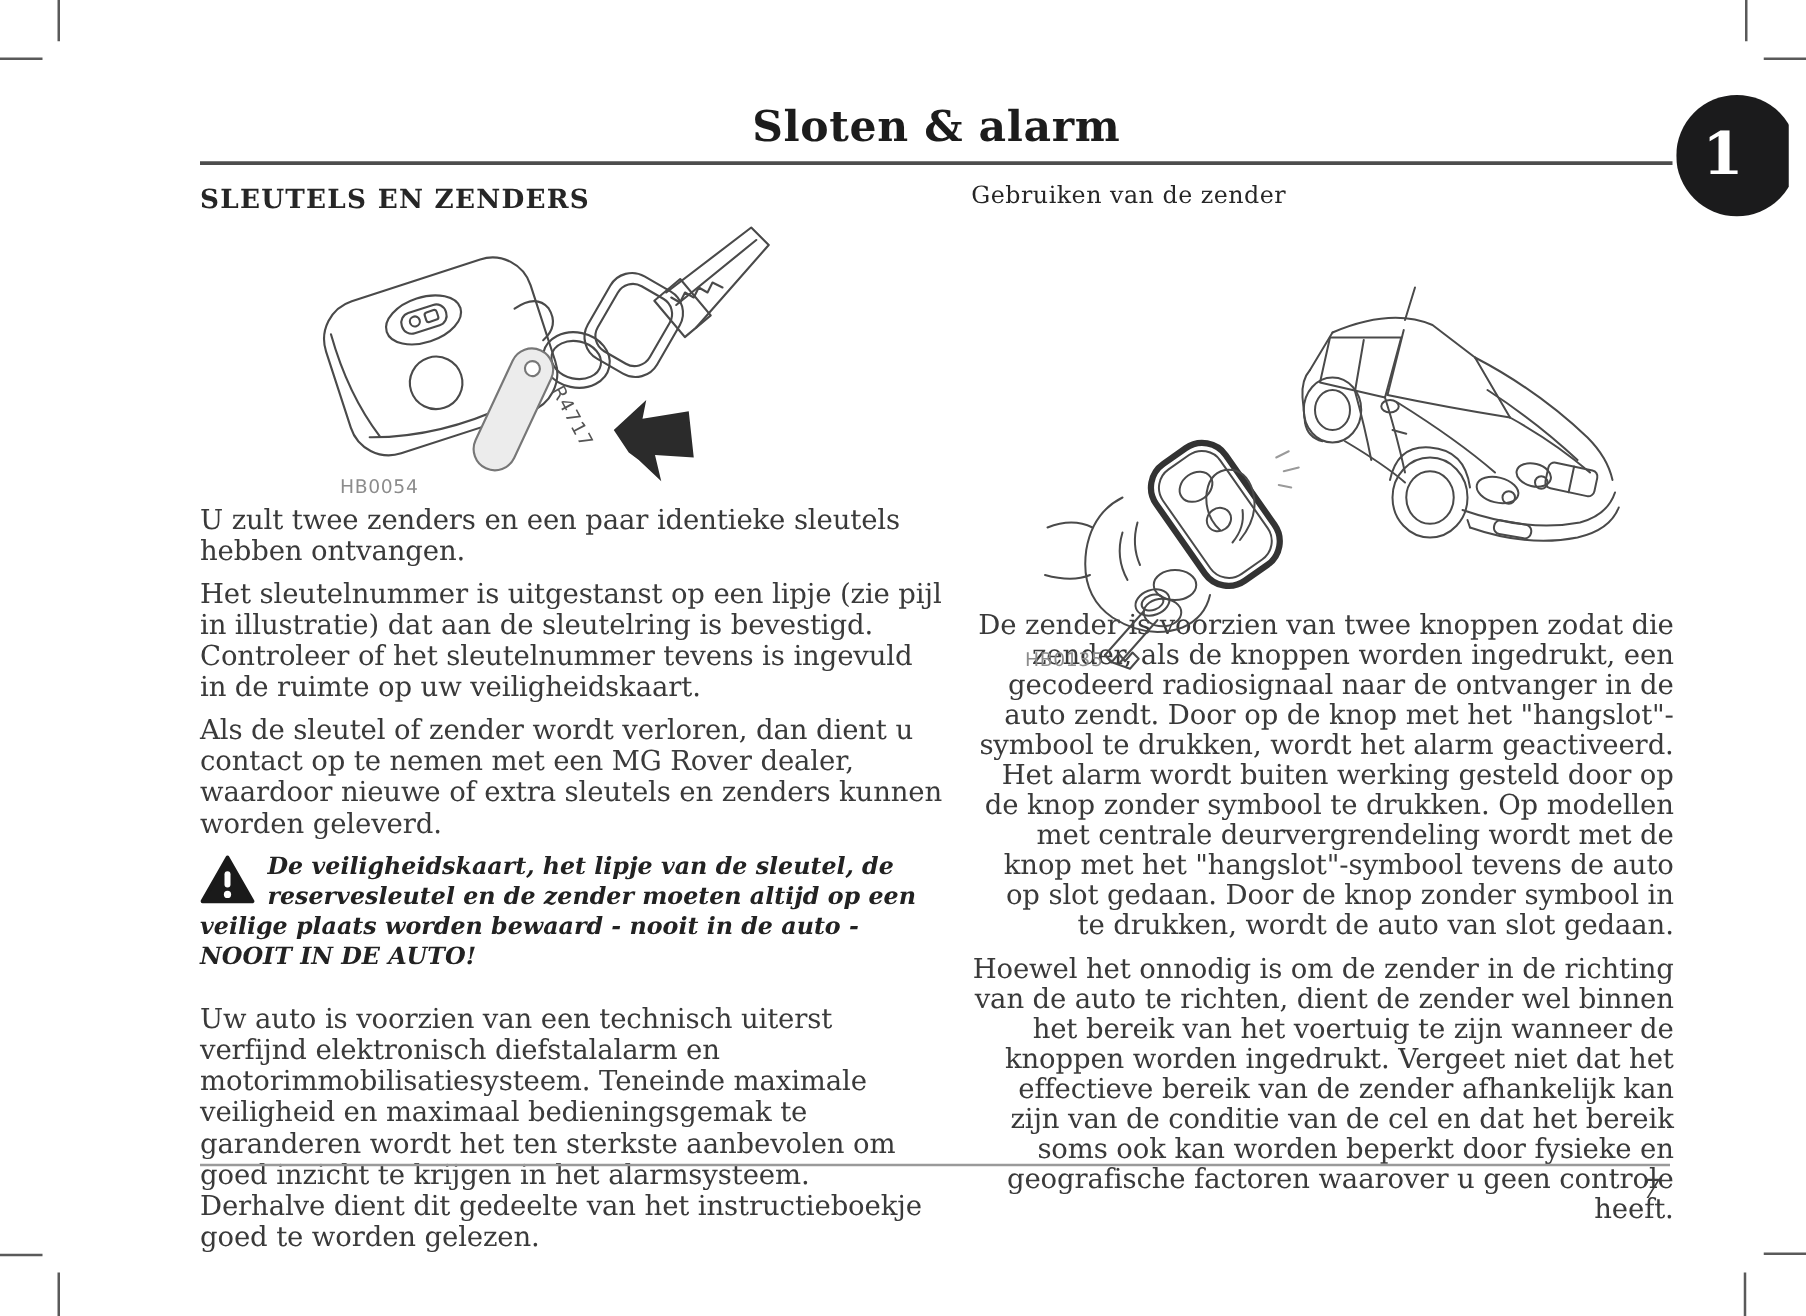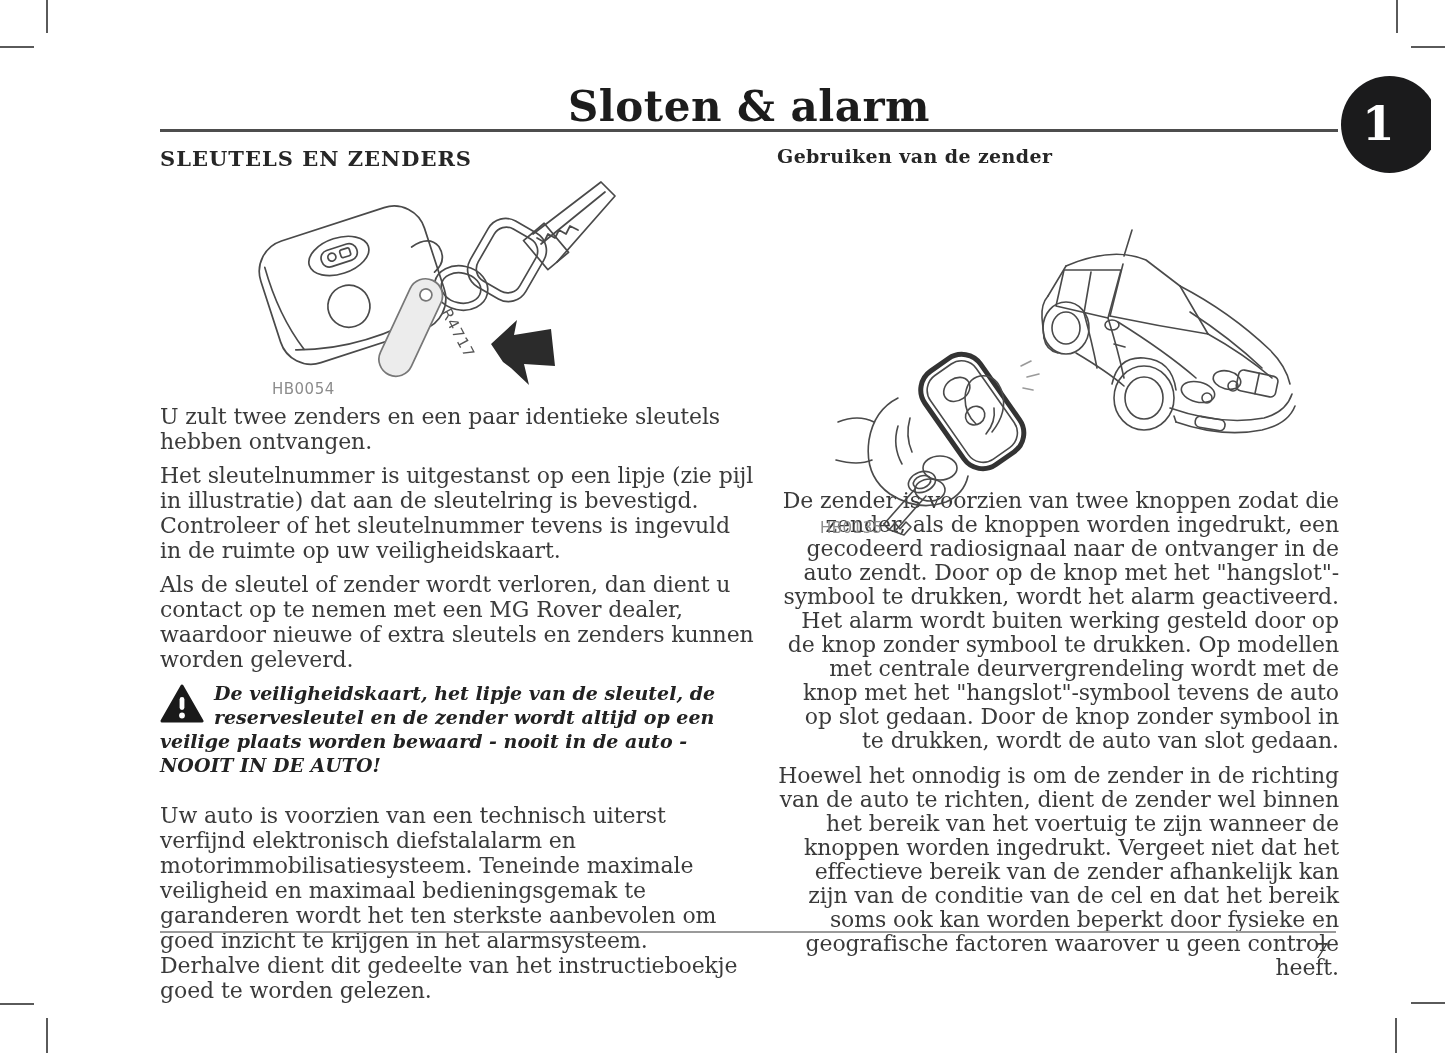--- a/index.html
+++ b/index.html
@@ -2,32 +2,32 @@
 <html><head>
 <meta charset="utf-8">
 <style>
   html,body{margin:0;padding:0;background:#ffffff;}
   .page{position:relative;width:1445px;height:1053px;background:#ffffff;overflow:hidden;
         font-family:"DejaVu Serif", serif;color:#333;}
   
   .crop{position:absolute;background:#5a5a5a;}
   
   .title{position:absolute;left:160px;top:82px;width:1178px;text-align:center;
-         font-size:42px;font-weight:bold;color:#1c1c1c;letter-spacing:.5px;}
+         font-size:34px;font-weight:bold;color:#1c1c1c;letter-spacing:.5px;}
   .header-rule{position:absolute;left:160px;top:129px;width:1178px;height:3px;background:#4d4d4d;}
   
   .tab-wrap{position:absolute;left:1341px;top:76px;width:90px;height:98px;overflow:hidden;}
   .tab-circle{position:absolute;left:0;top:0;width:97px;height:97px;border-radius:50%;background:#1b1b1c;}
   .tab-num{position:absolute;left:21px;top:50%;transform:translateY(-52%);
            font-size:47px;font-weight:bold;color:#ffffff;font-family:"DejaVu Serif",serif;}
   
   .col-left{position:absolute;left:160px;top:404px;width:594px;}
   .col-right{position:absolute;left:777px;top:142px;width:562px;}
   .sec-heading{font-size:21px;font-weight:bold;color:#262626;letter-spacing:1px;line-height:27px;}
-  .sub-heading{font-size:19px;font-weight:bold;color:#262626;letter-spacing:.4px;margin-top:3px;}
+  .sub-heading{font-size:19px;font-weight:normal;color:#262626;letter-spacing:.4px;margin-top:3px;}
   .body-p{font-size:22px;line-height:25px;color:#3a3a3a;margin:0 0 9px 0;letter-spacing:-0.1px;}
   .col-right .body-p{line-height:24px;margin-bottom:11px;text-align:right;}
   .left-h1{position:absolute;left:160px;top:145px;}
   .warning{margin:3px 0 26px 0;font-size:19px;line-height:24px;font-weight:bold;font-style:italic;color:#222;}
   .warn-icon{float:left;width:44px;height:40px;margin:3px 10px 2px 0;}
   .alarm-h{margin:0 0 5px 0;}
   .caption{position:absolute;font-family:"DejaVu Sans",sans-serif;font-size:15px;color:#8c8c8c;letter-spacing:.5px;}
   
   .fig{position:absolute;}
   .fig svg{display:block;}
@@ -108,21 +108,21 @@
     <p class="body-p">Het sleutelnummer is uitgestanst op een lipje (zie pijl in illustratie) dat aan de sleutelring is bevestigd. Controleer of het sleutelnummer tevens is ingevuld in de ruimte op uw veiligheidskaart.</p>
     <p class="body-p">Als de sleutel of zender wordt verloren, dan dient u contact op te nemen met een MG Rover dealer, waardoor nieuwe of extra sleutels en zenders kunnen worden geleverd.</p>
     <div class="warning">
       <span class="warn-icon">
         <svg width="44" height="40" viewBox="0 0 44 40">
           <path d="M22,2 L42,37 L2,37 Z" fill="#1a1a1a" stroke="#1a1a1a" stroke-width="3" stroke-linejoin="round"></path>
           <rect x="19.6" y="13" width="4.8" height="13" rx="2.4" fill="#ffffff"></rect>
           <circle cx="22" cy="31.5" r="2.9" fill="#ffffff"></circle>
         </svg>
       </span>
-      <span>De veiligheidskaart, het lipje van de sleutel, de reservesleutel en de zender wordt altijd op een veilige plaats worden bewaard - nooit in de auto - NOOIT IN DE AUTO!</span>
+      <span>De veiligheidskaart, het lipje van de sleutel, de reservesleutel en de zender moeten altijd op een veilige plaats worden bewaard - nooit in de auto - NOOIT IN DE AUTO!</span>
     </div>
     <p class="body-p">Uw auto is voorzien van een technisch uiterst verfijnd elektronisch diefstalalarm en motorimmobilisatiesysteem. Teneinde maximale veiligheid en maximaal bedieningsgemak te garanderen wordt het ten sterkste aanbevolen om goed inzicht te krijgen in het alarmsysteem. Derhalve dient dit gedeelte van het instructieboekje goed te worden gelezen.</p>
   </div>
 
   <div class="col-right">
     <div class="sub-heading">Gebruiken van de zender</div>
     <div style="height:322px"></div>
     <p class="body-p">De zender is voorzien van twee knoppen zodat die zender, als de knoppen worden ingedrukt, een gecodeerd radiosignaal naar de ontvanger in de auto zendt. Door op de knop met het "hangslot"-symbool te drukken, wordt het alarm geactiveerd. Het alarm wordt buiten werking gesteld door op de knop zonder symbool te drukken. Op modellen met centrale deurvergrendeling wordt met de knop met het "hangslot"-symbool tevens de auto op slot gedaan. Door de knop zonder symbool in te drukken, wordt de auto van slot gedaan.</p>
     <p class="body-p">Hoewel het onnodig is om de zender in de richting van de auto te richten, dient de zender wel binnen het bereik van het voertuig te zijn wanneer de knoppen worden ingedrukt. Vergeet niet dat het effectieve bereik van de zender afhankelijk kan zijn van de conditie van de cel en dat het bereik soms ook kan worden beperkt door fysieke en geografische factoren waarover u geen controle heeft.</p>
   </div>

